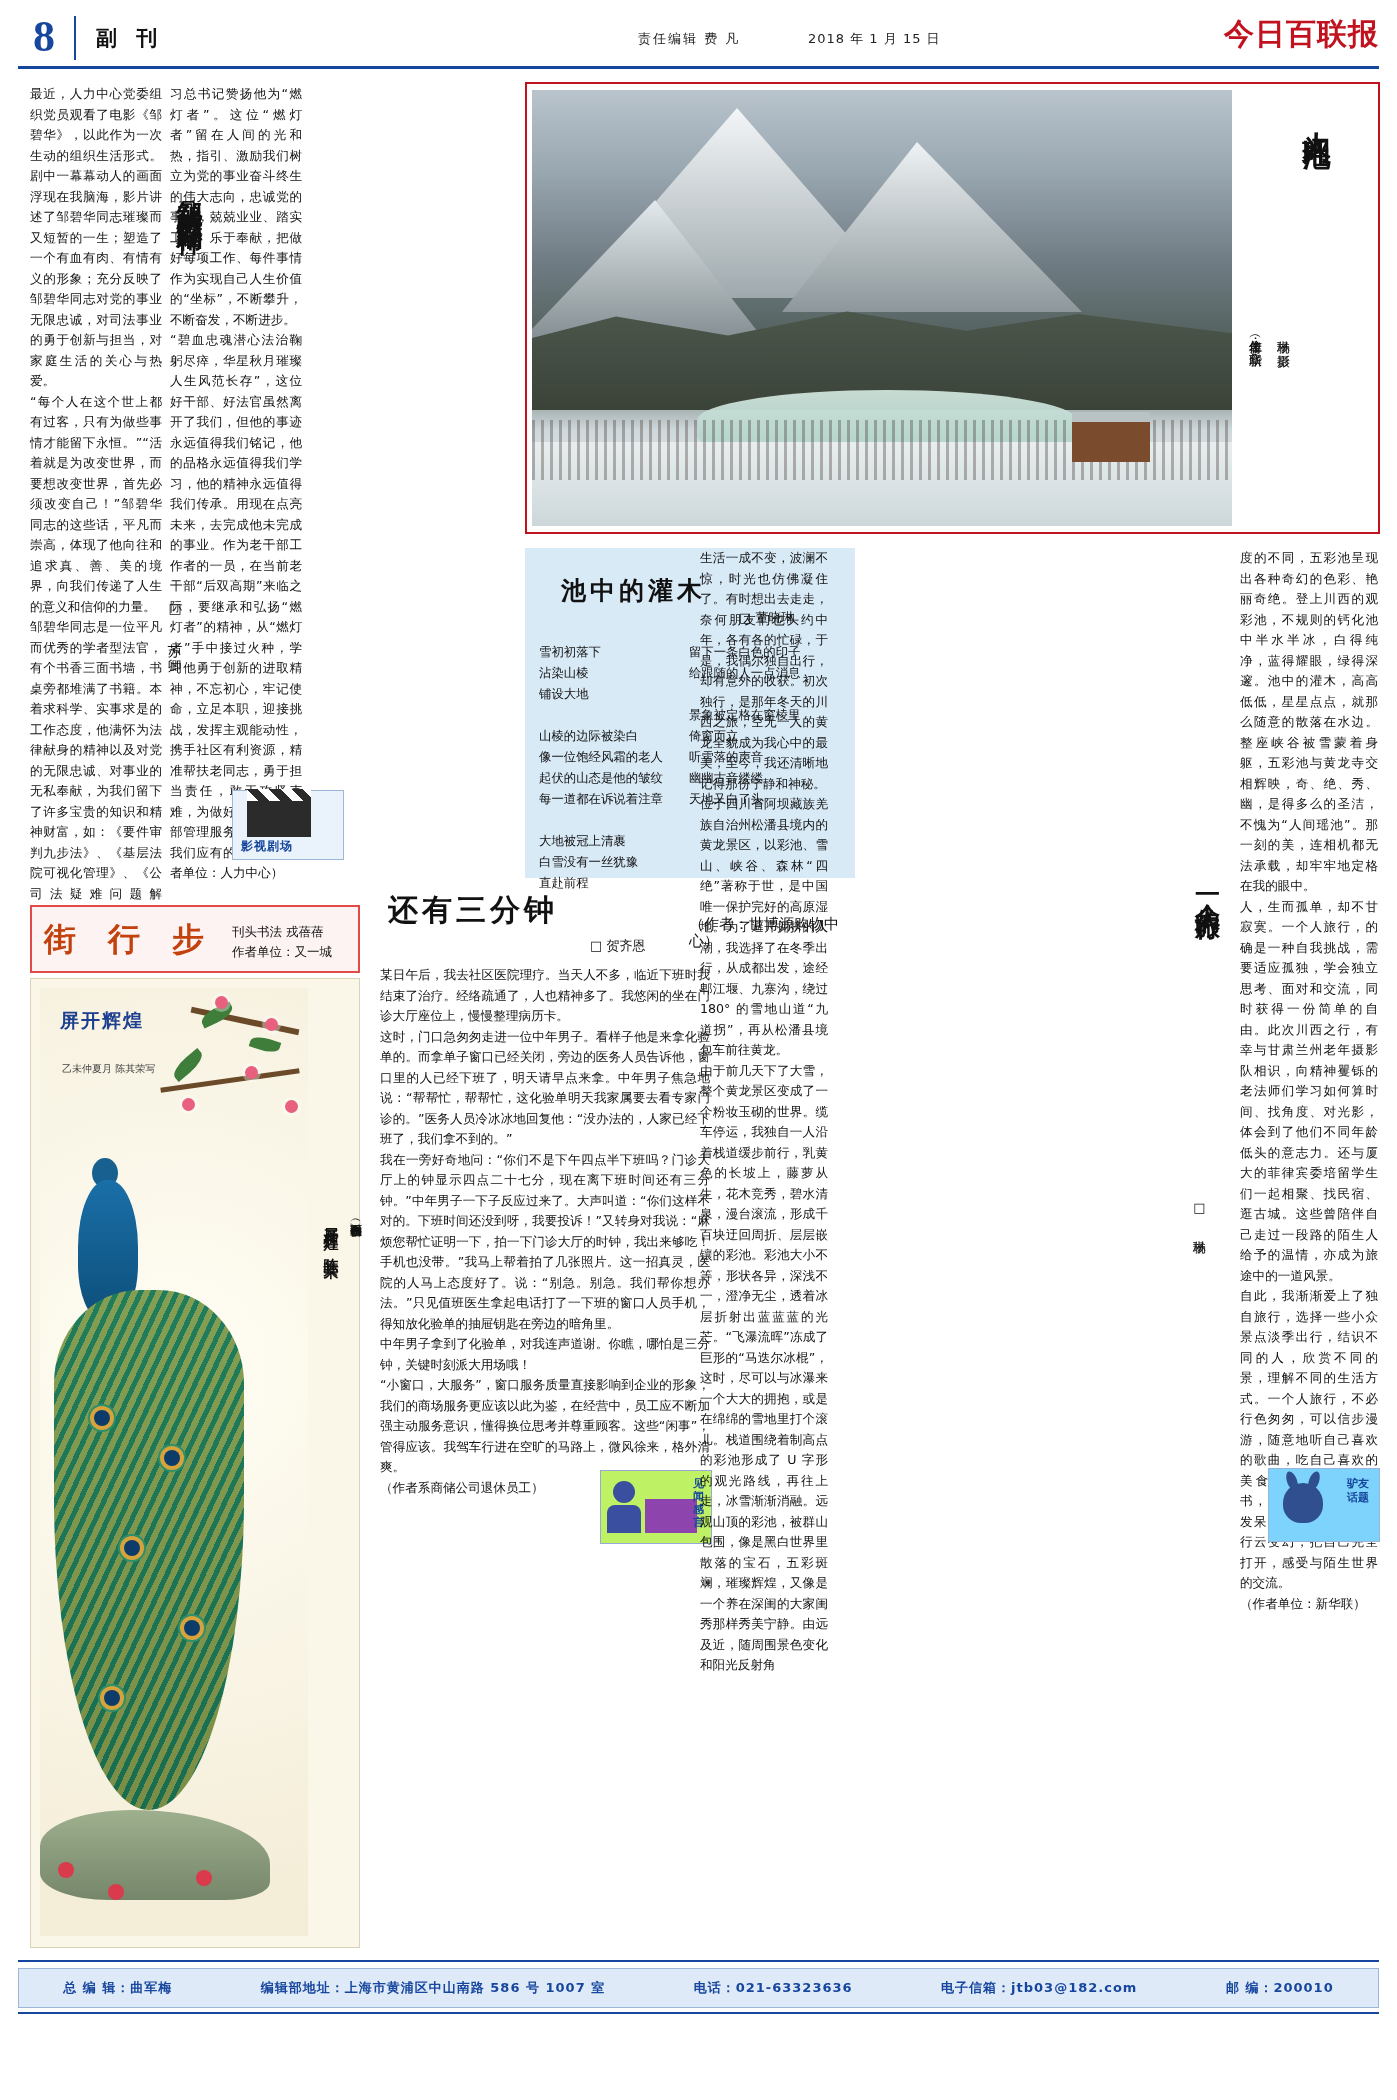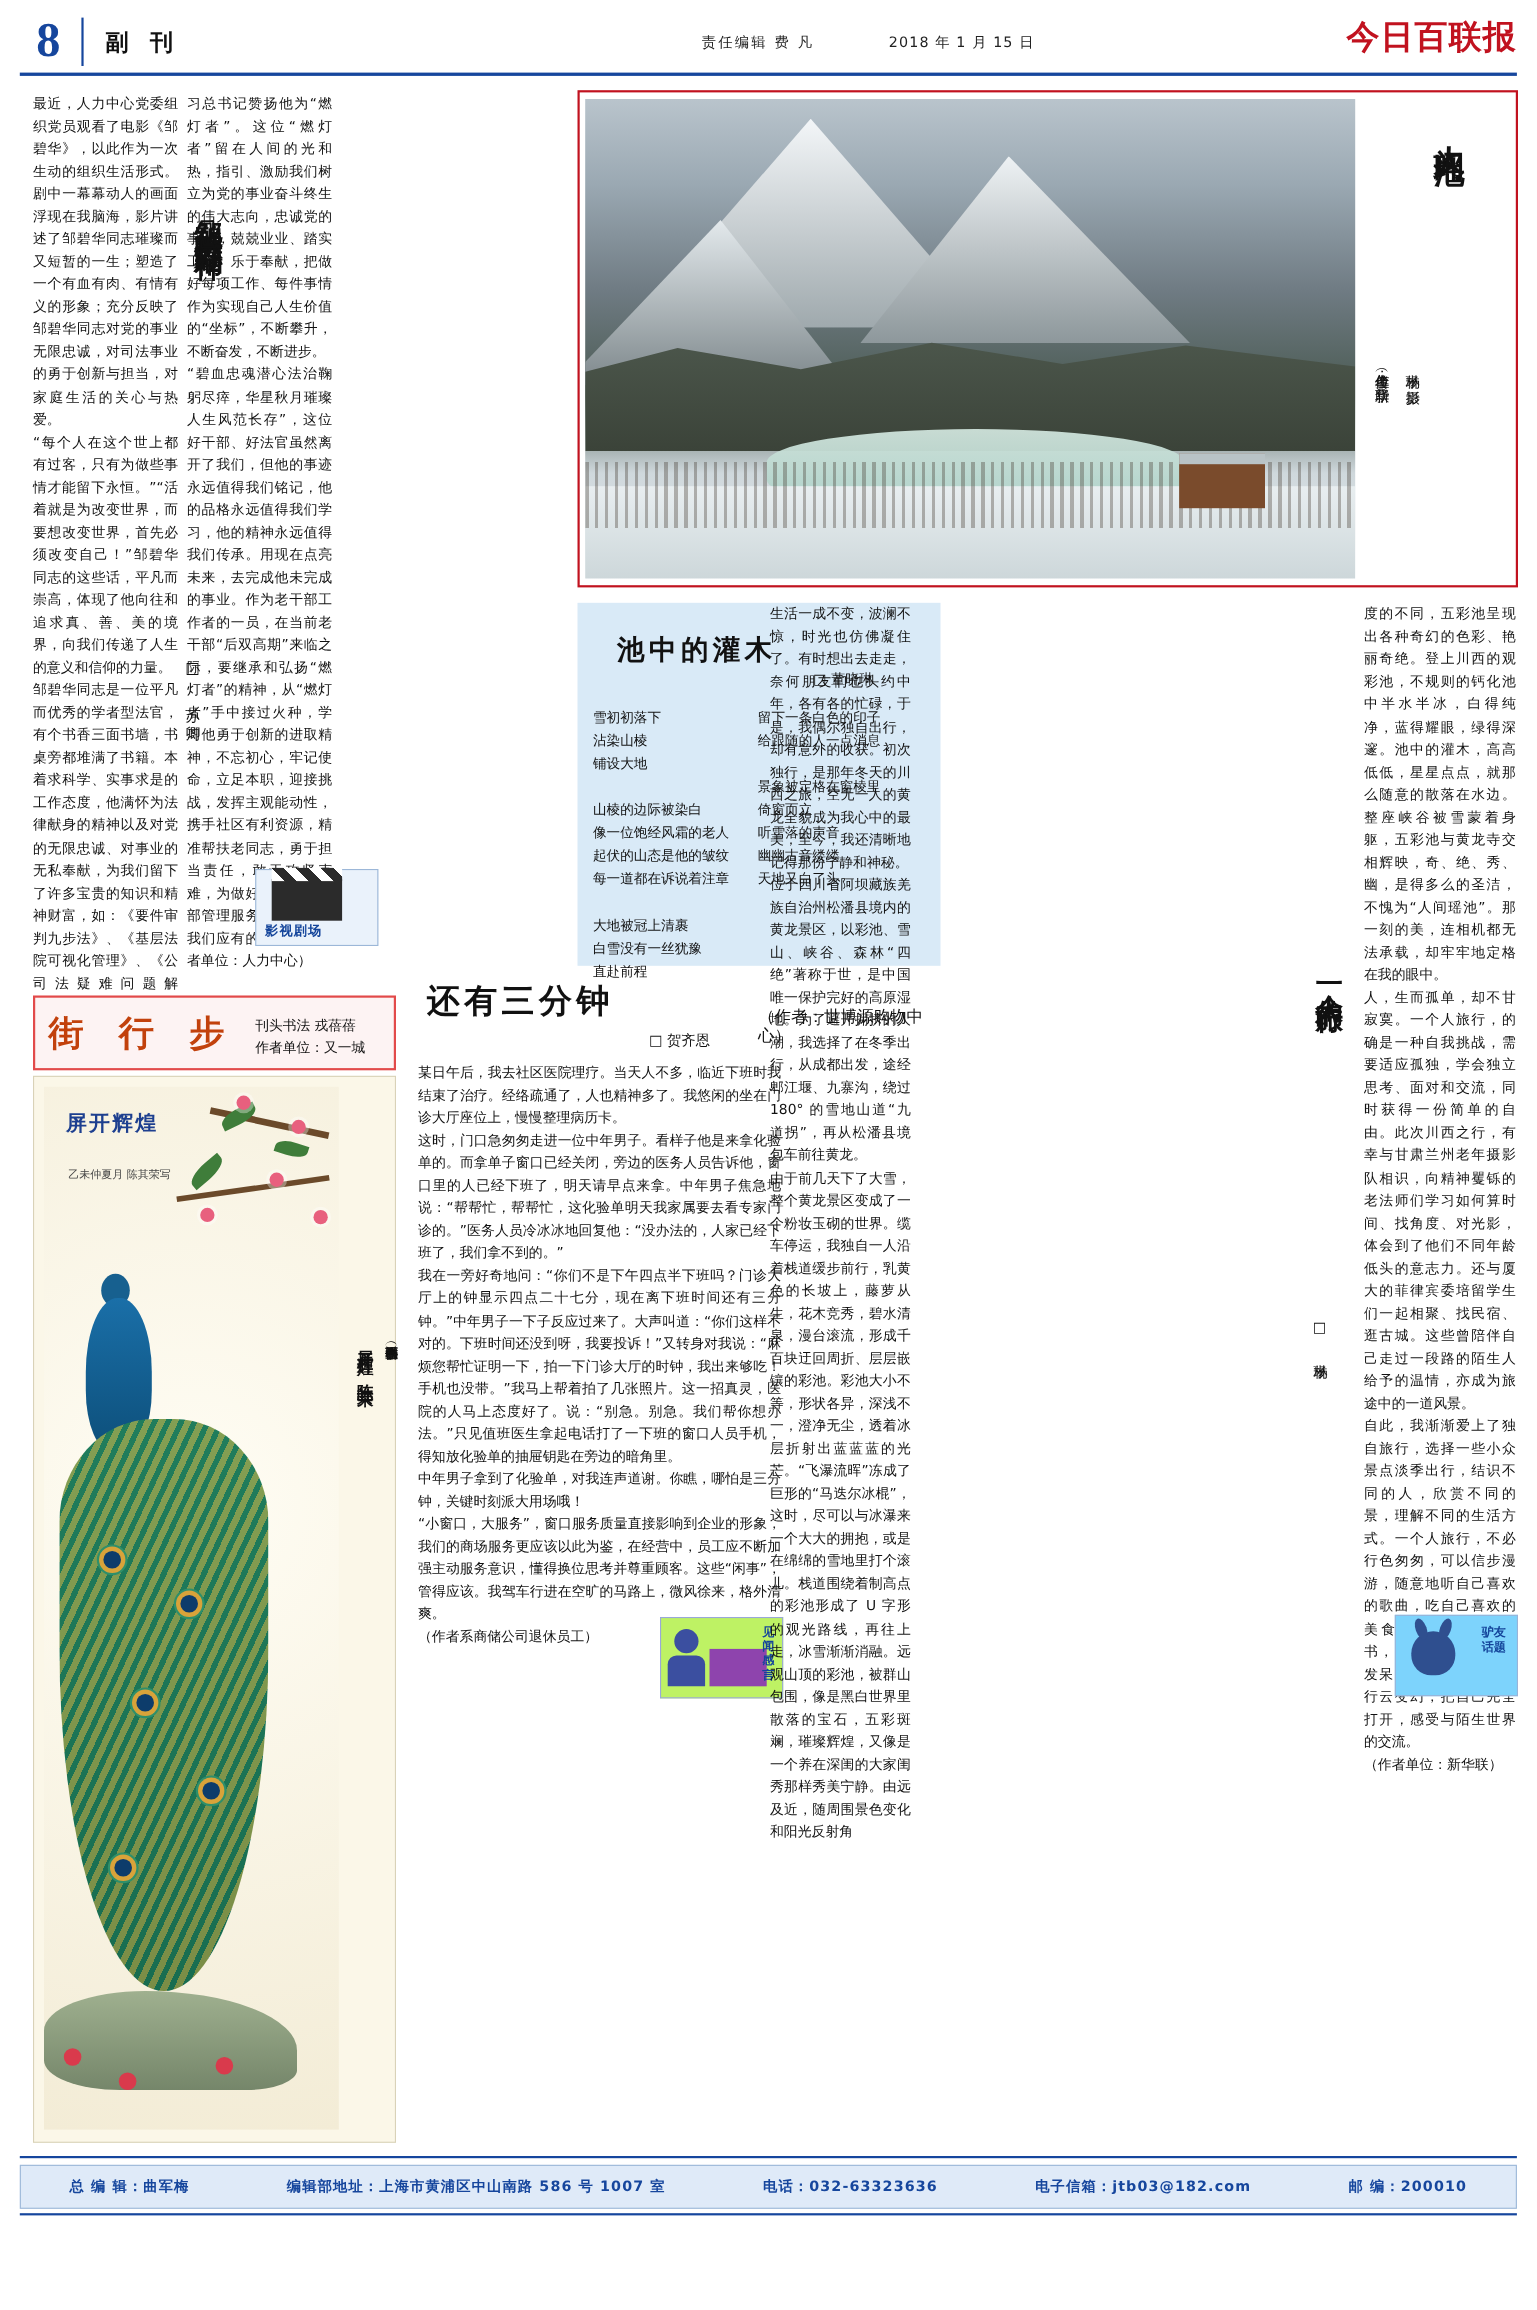--- a/index.html
+++ b/index.html
@@ -344,19 +344,19 @@
   <div class="flower-red" style="left:58px;top:1862px;"></div>
   <div class="flower-red" style="left:108px;top:1884px;"></div>
   <div class="flower-red" style="left:196px;top:1870px;"></div>
   <div class="paint-caption vtitle">屏开辉煌  陈其荣</div>
   <div class="paint-caption2 vtext">（作者系百联书画协会）</div>
 
   <div class="footer-line"></div>
   <div class="footer">
     <span>总 编 辑：曲军梅</span>
     <span>编辑部地址：上海市黄浦区中山南路 586 号 1007 室</span>
-    <span>电话：032-63323636</span>
+    <span>电话：021-63323636</span>
     <span>电子信箱：jtb03@182.com</span>
     <span>邮 编：200010</span>
   </div>
   <div class="footer-line2"></div>
 
 </div>
 
 </body></html>

